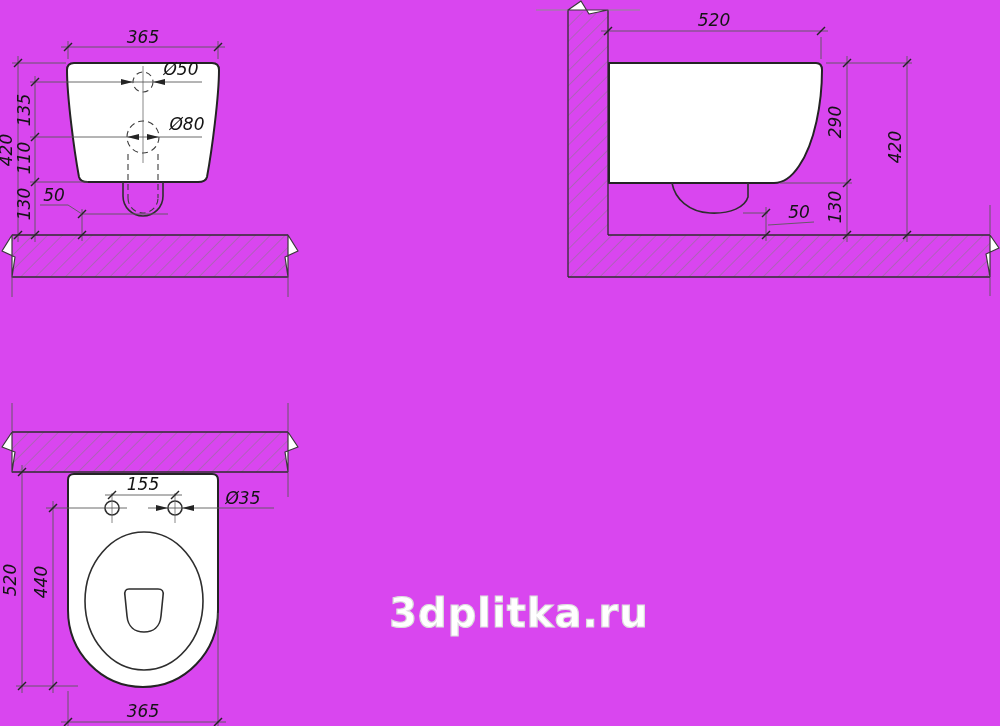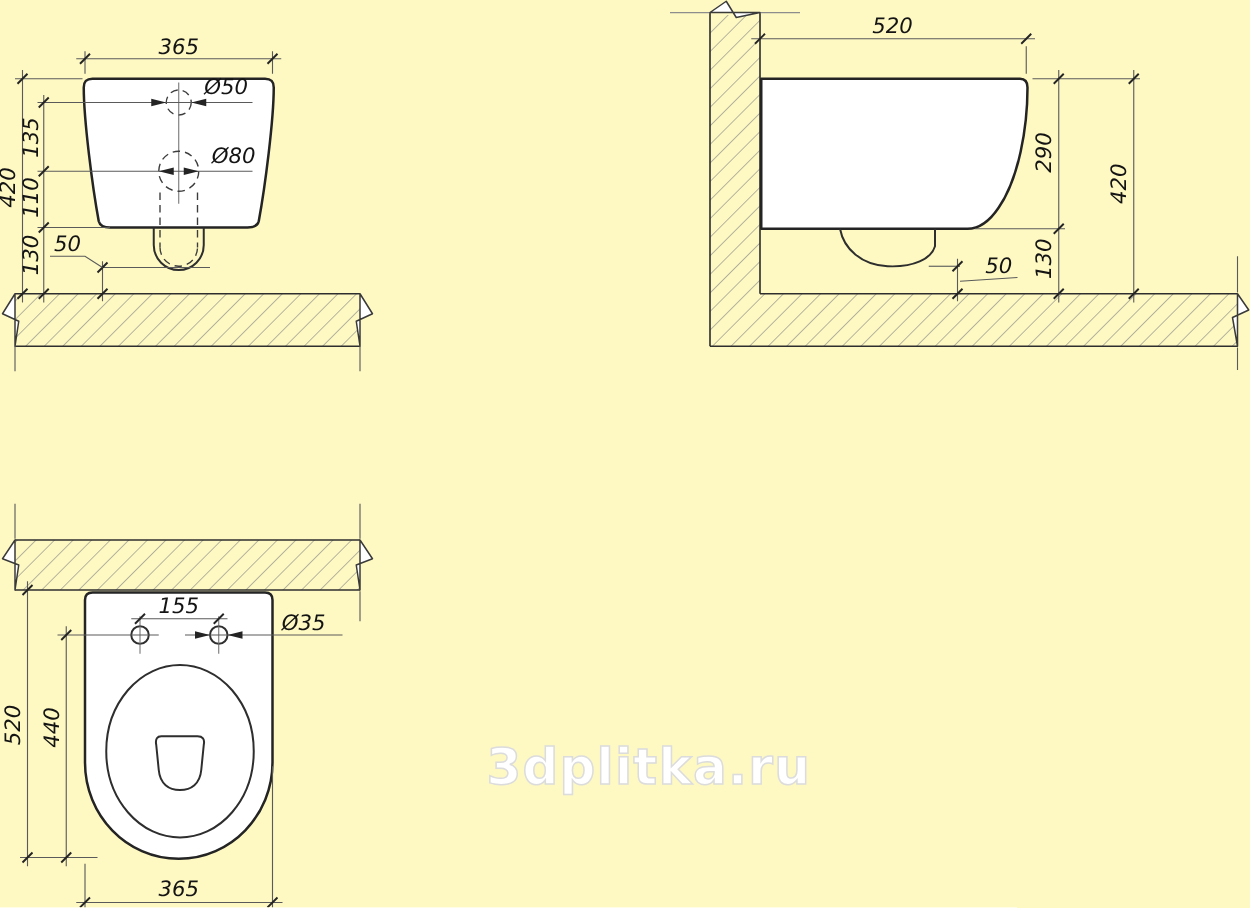--- a/index.html
+++ b/index.html
@@ -1,16 +1,16 @@
 <!DOCTYPE html>
 <html><head>
 <meta charset="utf-8">
 <style>
   html,body{margin:0;padding:0;background:#ffffff;}
-  .stage{position:relative;width:1000px;height:726px;background:#fef9c3;overflow:hidden;
+  .stage{position:relative;width:1000px;height:726px;background:#d946ef;overflow:hidden;
          font-family:"DejaVu Sans",sans-serif;}
   svg{display:block;}
   .outline-fill{stroke:#242424;stroke-width:2;fill:#ffffff;stroke-linejoin:round;}
   .mid{stroke:#2e2e2e;stroke-width:1.6;fill:none;stroke-linejoin:round;}
   .thin{stroke:#5a5a5a;stroke-width:0.9;fill:none;}
   .lighter{stroke:#8d8d8d;stroke-width:1;fill:none;}
   .edge{stroke:#2e2e2e;stroke-width:1.3;fill:none;stroke-linejoin:round;}
   .brk{stroke:#3a3a3a;stroke-width:1.2;fill:#ffffff;stroke-linejoin:round;}
   .tick{stroke:#242424;stroke-width:1.5;}
   .dashed{stroke:#3c3c3c;stroke-width:1.1;fill:none;stroke-dasharray:6 4;}

